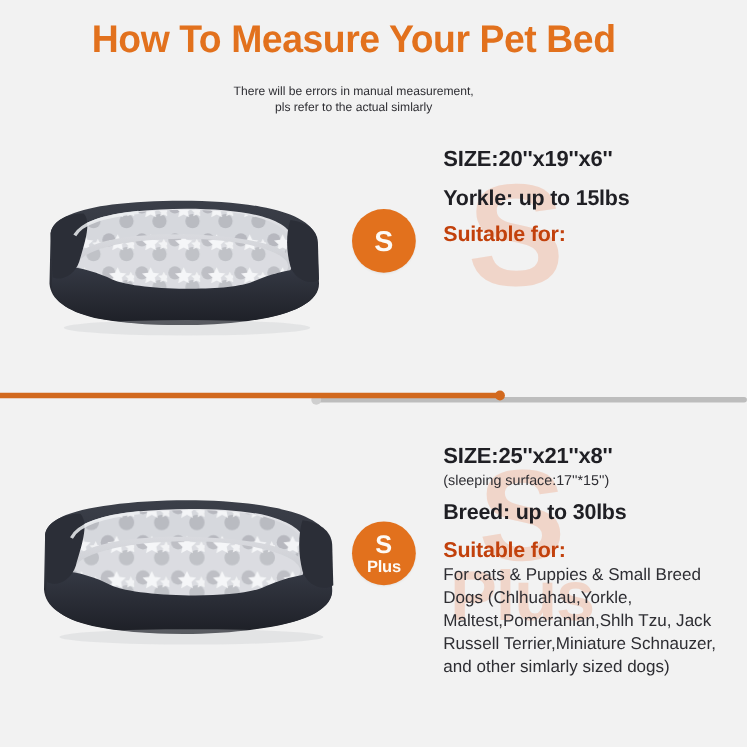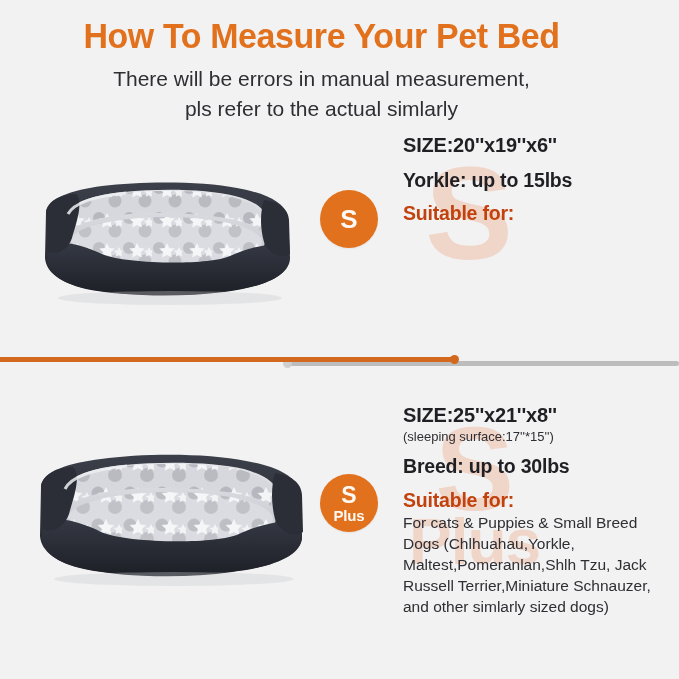--- a/index.html
+++ b/index.html
@@ -37,22 +37,22 @@
   .main-title {
     font-size: 35px;
     font-weight: bold;
     color: #e2711d;
     letter-spacing: -0.4px;
     line-height: 1.08;
     margin: 0;
     transform: scaleX(0.97);
   }
   .subtitle {
-    margin: 9px 0 0 0;
-    font-size: 21px;
+    margin: 21px 0 0 0;
+    font-size: 11px;
     line-height: 1.42;
     color: #2e2e33;
     font-weight: normal;
   }
   .subtitle-line {
     display: block;
   }
 
   
   .section {

